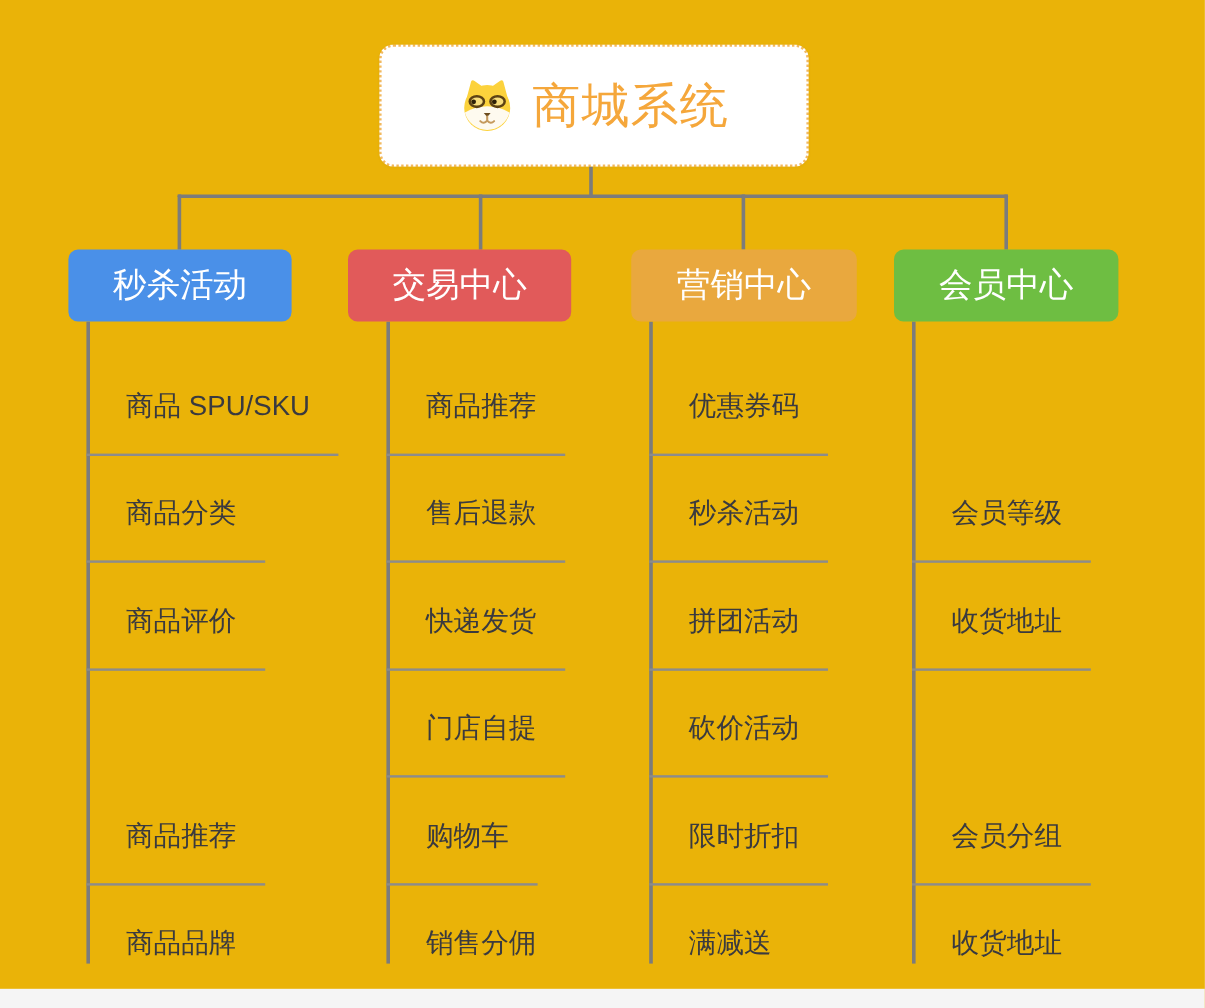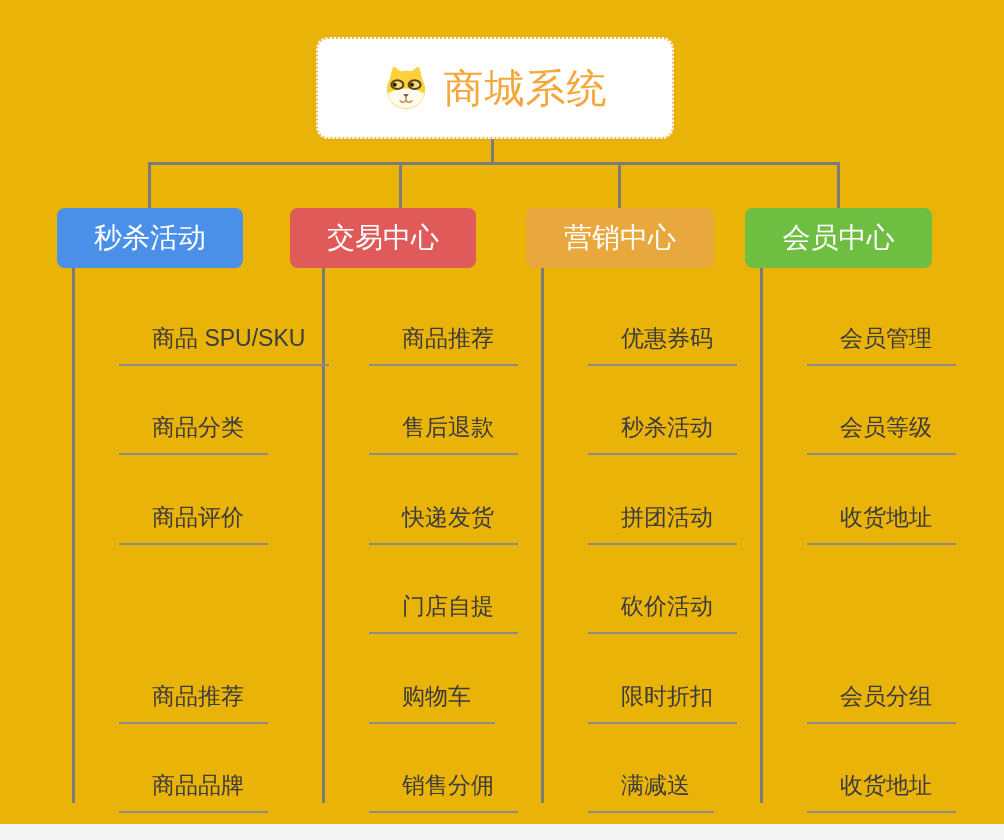--- a/index.html
+++ b/index.html
@@ -68,26 +68,25 @@
   .branch-node.b2{left:290px;width:186px;}
   .branch-node.b3{left:526px;width:188px;}
   .branch-node.b4{left:745px;width:187px;}
   
   .leaf{
     position:absolute;
     height:44px;
     box-sizing:content-box;
     display:flex;
     align-items:flex-end;
-    padding:0 24px 10px 33px;
+    padding:0 24px 24px 33px;
     border-bottom:2px solid #8c8c8c;
     font-size:23px;
     color:#3a3a3f;
     white-space:nowrap;
-    margin-left:47px;
   }
   .leaf.c1{left:72px;}
   .leaf.c2{left:322px;}
   .leaf.c3{left:541px;}
   .leaf.c4{left:760px;}
   .leaf.r0{top:310px;}
   .leaf.r1{top:399px;}
   .leaf.r2{top:489px;}
   .leaf.r3{top:578px;}
   .leaf.r4{top:668px;}
@@ -143,19 +142,18 @@
   <div class="leaf c2 r4">购物车</div>
   <div class="leaf c2 r5">销售分佣</div>
 
   <div class="leaf c3 r0">优惠券码</div>
   <div class="leaf c3 r1">秒杀活动</div>
   <div class="leaf c3 r2">拼团活动</div>
   <div class="leaf c3 r3">砍价活动</div>
   <div class="leaf c3 r4">限时折扣</div>
   <div class="leaf c3 r5">满减送</div>
 
-  <div class="leaf c4 r0">会员管理</div>
   <div class="leaf c4 r1">会员等级</div>
   <div class="leaf c4 r2">收货地址</div>
   <div class="leaf c4 r4">会员分组</div>
   <div class="leaf c4 r5">收货地址</div>
 
 </div>
 
 </body></html>

